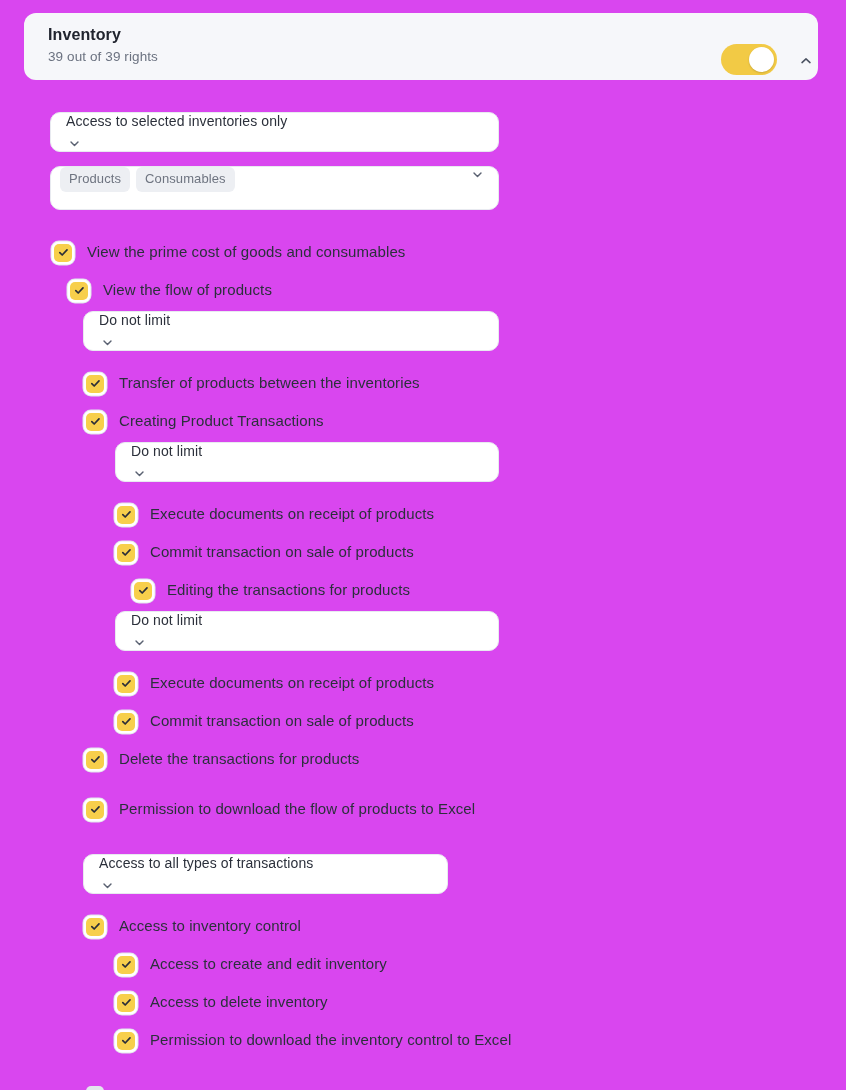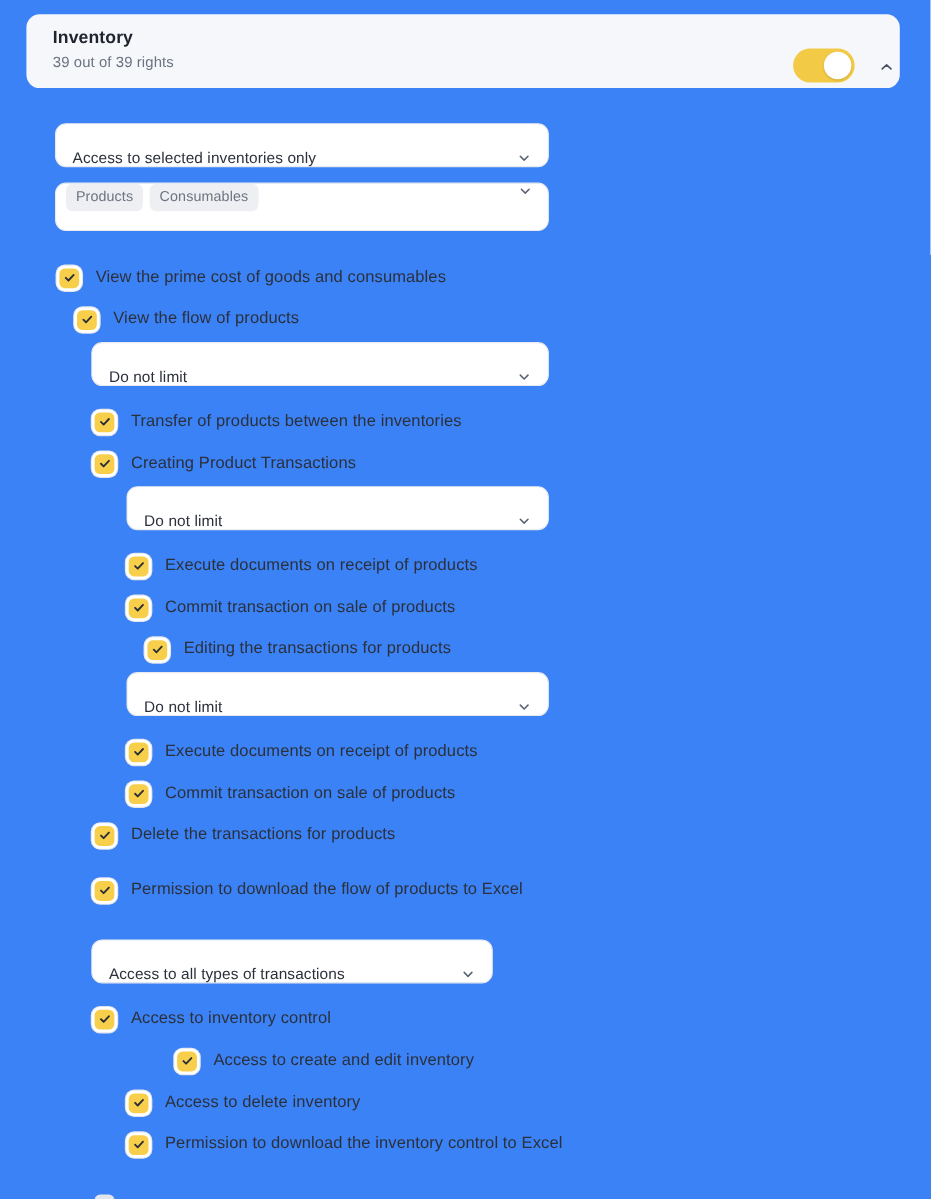--- a/index.html
+++ b/index.html
@@ -7,21 +7,21 @@
     margin: 0; padding: 0;
     width: 846px; height: 1090px;
     background: #ffffff;
     font-family: "Liberation Sans", sans-serif;
     -webkit-font-smoothing: antialiased;
   }
   .page {
     position: relative;
     width: 846px; height: 1090px;
     overflow: hidden;
-    background: #3b82f6;
+    background: #d946ef;
   }
 
   
   .header-card {
     position: absolute;
     left: 24px; top: 13px;
     width: 794px; height: 67px;
     background: #f6f7fa;
     border-radius: 12px;
     display: flex;
@@ -72,23 +72,24 @@
   }
 
   
   .dropdown {
     position: absolute;
     height: 40px;
     background: #ffffff;
     border: 1px solid #e8eaf0;
     border-radius: 10px;
     display: flex;
-    align-items: flex-end;
+    align-items: flex-start;
     padding: 0 14px 0 15px;
     cursor: pointer;
+    flex-direction: column;
   }
   .dropdown .dd-text {
     font-size: 14px;
     color: #2b303b;
     flex: 1;
     letter-spacing: 0.1px;
   }
   .dropdown .dd-chevron {
     width: 16px; height: 16px;
     display: flex; align-items: center; justify-content: center;
@@ -334,21 +335,21 @@
 
   <div class="cb-row" style="left:86px; top:915px;">
     <span class="cb">
       <svg width="11" height="11" viewBox="0 0 11 11">
         <path d="M1.8 5.6 L4.2 8 L9 2.9" fill="none" stroke="#2b2f38" stroke-width="1.7" stroke-linecap="round" stroke-linejoin="round"></path>
       </svg>
     </span>
     <span class="cb-label">Access to inventory control</span>
   </div>
 
-  <div class="cb-row" style="left:117px; top:953px;margin-left:44px;">
+  <div class="cb-row" style="left:117px; top:953px;">
     <span class="cb">
       <svg width="11" height="11" viewBox="0 0 11 11">
         <path d="M1.8 5.6 L4.2 8 L9 2.9" fill="none" stroke="#2b2f38" stroke-width="1.7" stroke-linecap="round" stroke-linejoin="round"></path>
       </svg>
     </span>
     <span class="cb-label">Access to create and edit inventory</span>
   </div>
 
   <div class="cb-row" style="left:117px; top:991px;">
     <span class="cb">

